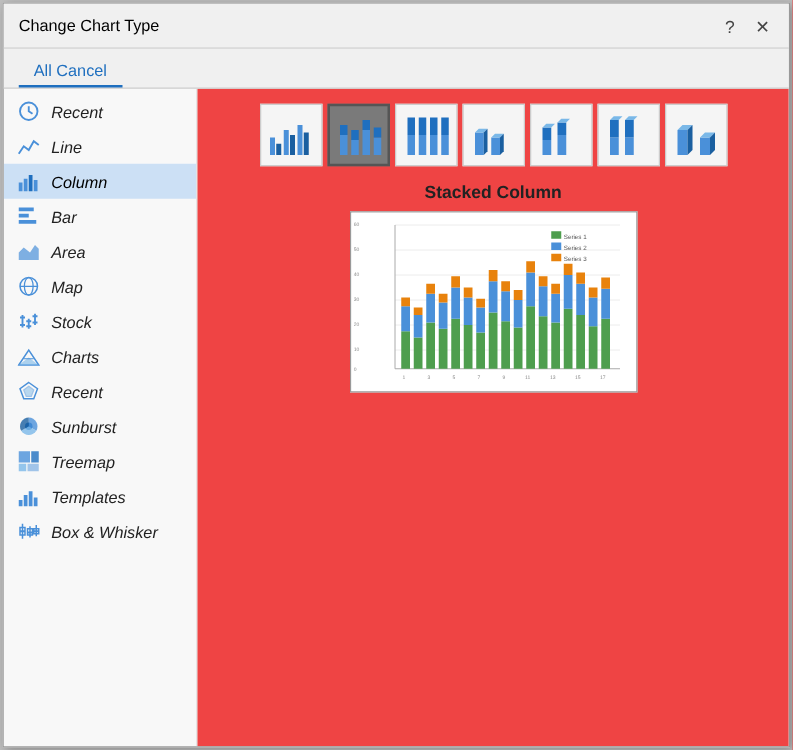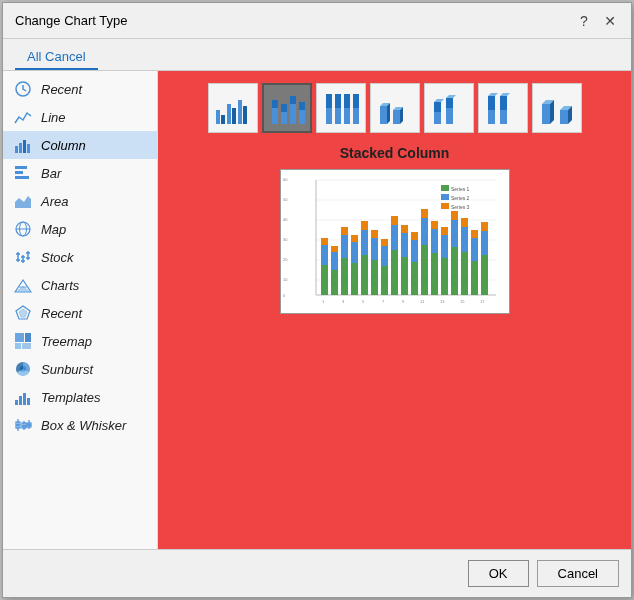--- a/index.html
+++ b/index.html
@@ -285,39 +285,39 @@
               <polygon points="9,2 16,7 13,15 5,15 2,7" fill="none" stroke="#4a90d9" stroke-width="1.2"></polygon>
               <polygon points="9,5 13,8 11,13 7,13 5,8" fill="#7ab8e8" opacity="0.5" stroke="#4a90d9" stroke-width="1"></polygon>
             </svg>
         </div>
         <span>Recent</span>
       </div>
 
       <div class="sidebar-item">
         <div class="sidebar-icon">
           <svg width="18" height="18" viewBox="0 0 18 18">
+              <circle cx="9" cy="9" r="3" fill="#1F6FBF"></circle>
+              <path d="M9,9 L9,2 A7,7 0 0,1 15.06,12.5 Z" fill="#4a90d9" opacity="0.8"></path>
+              <path d="M9,9 L15.06,12.5 A7,7 0 0,1 2.94,12.5 Z" fill="#7ab8e8" opacity="0.8"></path>
+              <path d="M9,9 L2.94,12.5 A7,7 0 0,1 9,2 Z" fill="#1a5fa0" opacity="0.8"></path>
+            </svg>
+        </div>
+        <span>Sunburst</span>
+      </div>
+
+      <div class="sidebar-item">
+        <div class="sidebar-icon">
+          <svg width="18" height="18" viewBox="0 0 18 18">
               <rect x="1" y="1" width="9" height="9" fill="#4a90d9" opacity="0.8"></rect>
               <rect x="11" y="1" width="6" height="9" fill="#1F6FBF" opacity="0.8"></rect>
               <rect x="1" y="11" width="6" height="6" fill="#7ab8e8" opacity="0.8"></rect>
               <rect x="8" y="11" width="9" height="6" fill="#4a90d9" opacity="0.5"></rect>
             </svg>
         </div>
         <span>Treemap</span>
-      </div>
-
-      <div class="sidebar-item">
-        <div class="sidebar-icon">
-          <svg width="18" height="18" viewBox="0 0 18 18">
-              <circle cx="9" cy="9" r="3" fill="#1F6FBF"></circle>
-              <path d="M9,9 L9,2 A7,7 0 0,1 15.06,12.5 Z" fill="#4a90d9" opacity="0.8"></path>
-              <path d="M9,9 L15.06,12.5 A7,7 0 0,1 2.94,12.5 Z" fill="#7ab8e8" opacity="0.8"></path>
-              <path d="M9,9 L2.94,12.5 A7,7 0 0,1 9,2 Z" fill="#1a5fa0" opacity="0.8"></path>
-            </svg>
-        </div>
-        <span>Sunburst</span>
       </div>
 
       <div class="sidebar-item">
         <div class="sidebar-icon">
           <svg width="18" height="18" viewBox="0 0 18 18">
             <rect x="1" y="12" width="3" height="5" fill="#4a90d9"></rect>
             <rect x="5" y="8" width="3" height="9" fill="#4a90d9"></rect>
             <rect x="9" y="5" width="3" height="12" fill="#4a90d9"></rect>
             <rect x="13" y="10" width="3" height="7" fill="#4a90d9"></rect>
           </svg>
@@ -539,17 +539,13 @@
           <text x="2" y="91" font-size="4" fill="#888">20</text>
           <text x="2" y="71" font-size="4" fill="#888">30</text>
           <text x="2" y="51" font-size="4" fill="#888">40</text>
           <text x="2" y="31" font-size="4" fill="#888">50</text>
           <text x="2" y="11" font-size="4" fill="#888">60</text>
         </svg>
       </div>
     </div>
   </div>
 
-  <div class="footer">
-    <button class="btn primary">OK</button>
-    <button class="btn">Cancel</button>
-  </div>
 </div>
 
 </body></html>

